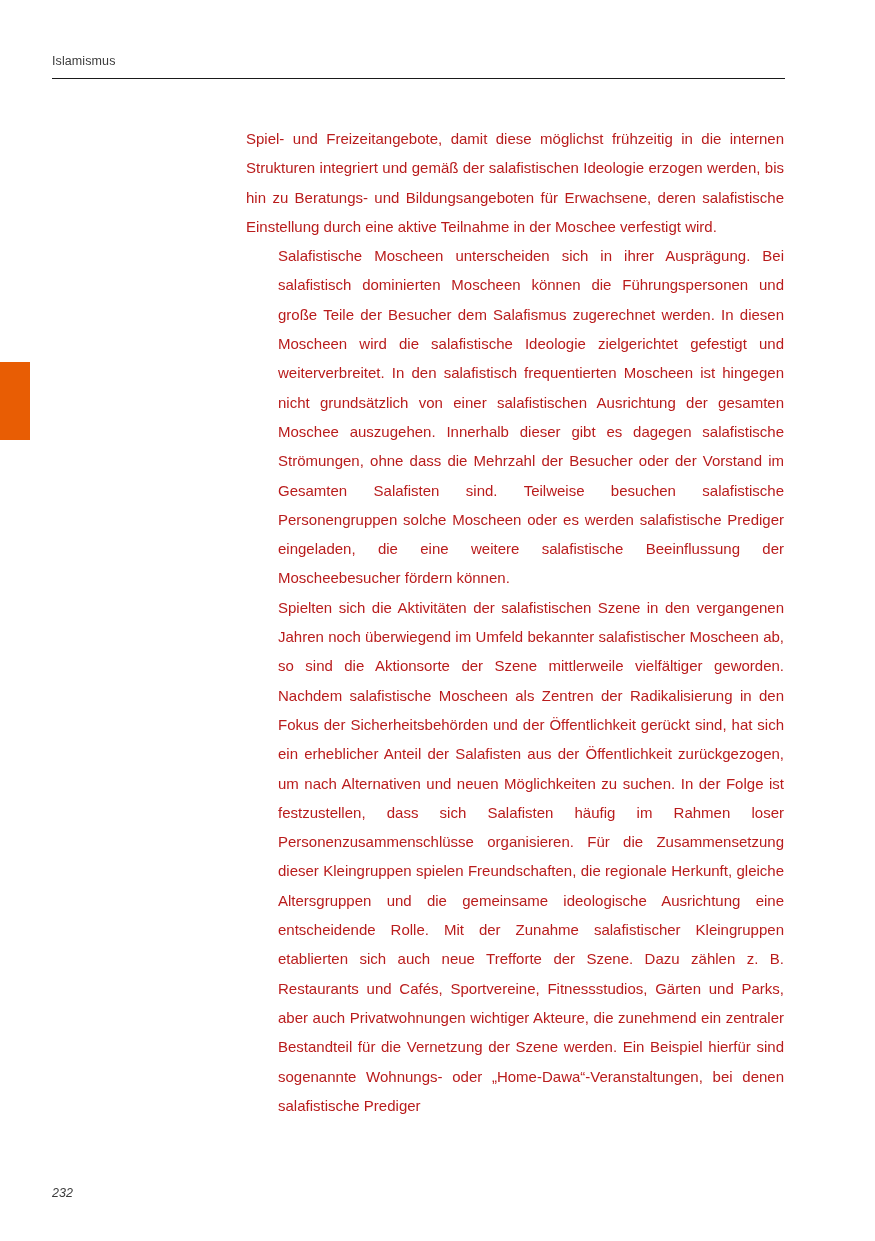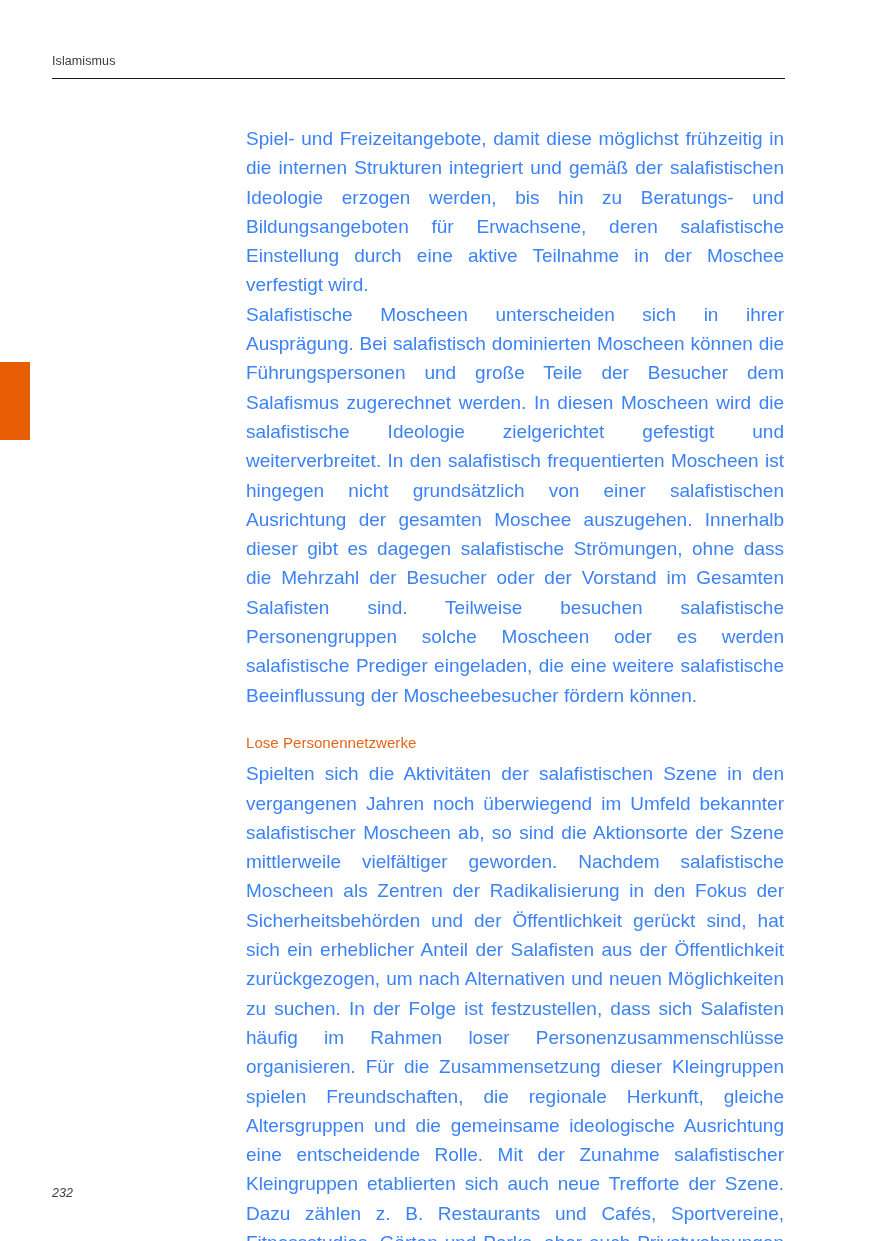--- a/index.html
+++ b/index.html
@@ -58,29 +58,30 @@
     position: absolute;
     left: 246px;
     top: 124px;
     width: 538px;
   }
 
   p.body-par {
     margin: 0;
     text-align: justify;
     text-justify: inter-word;
-    font-size: 19px;
+    font-size: 15px;
     line-height: 29.3px;
-    color: #3b82f6;
+    color: #b91c1c;
     hyphens: manual;
     font-family: "Liberation Sans", sans-serif;
   }
 
   p.body-par + p.body-par {
     margin-top: 0;
+    margin-left: 32px;
   }
 
   .section-heading {
     margin: 0;
     padding-top: 18px;
     padding-bottom: 2px;
     font-size: 15.1px;
     line-height: 29.3px;
     font-weight: normal;
     color: #e2661a;
@@ -108,21 +109,20 @@
   <div class="header-rule"></div>
 
   <div class="side-tab"></div>
 
   <div class="content">
 
     <p class="body-par">Spiel- und Freizeitangebote, damit diese möglichst frühzeitig in die internen Strukturen integriert und gemäß der salafistischen Ideologie erzogen werden, bis hin zu Beratungs- und Bildungsangeboten für Erwachsene, deren salafistische Einstellung durch eine aktive Teilnahme in der Moschee verfestigt wird.</p>
 
     <p class="body-par">Salafistische Moscheen unterscheiden sich in ihrer Ausprägung. Bei salafistisch dominierten Moscheen können die Führungspersonen und große Teile der Besucher dem Salafismus zugerechnet werden. In diesen Moscheen wird die salafistische Ideologie zielgerichtet gefestigt und weiterverbreitet. In den salafistisch frequentierten Moscheen ist hingegen nicht grundsätzlich von einer salafistischen Ausrichtung der gesamten Moschee auszugehen. Innerhalb dieser gibt es dagegen salafistische Strömungen, ohne dass die Mehrzahl der Besucher oder der Vorstand im Gesamten Salafisten sind. Teilweise besuchen salafistische Personengruppen solche Moscheen oder es werden salafistische Prediger eingeladen, die eine weitere salafistische Beeinflussung der Moscheebesucher fördern können.</p>
 
-    <h2 class="section-heading">Lose Personennetzwerke</h2>
 
     <p class="body-par">Spielten sich die Aktivitäten der salafistischen Szene in den vergangenen Jahren noch überwiegend im Umfeld bekannter salafistischer Moscheen ab, so sind die Aktionsorte der Szene mittlerweile vielfältiger geworden. Nachdem salafistische Moscheen als Zentren der Radikalisierung in den Fokus der Sicherheitsbehörden und der Öffentlichkeit gerückt sind, hat sich ein erheblicher Anteil der Salafisten aus der Öffentlichkeit zurückgezogen, um nach Alternativen und neuen Möglichkeiten zu suchen. In der Folge ist festzustellen, dass sich Salafisten häufig im Rahmen loser Personenzusammenschlüsse organisieren. Für die Zusammensetzung dieser Kleingruppen spielen Freundschaften, die regionale Herkunft, gleiche Altersgruppen und die gemeinsame ideologische Ausrichtung eine entscheidende Rolle. Mit der Zunahme salafistischer Kleingruppen etablierten sich auch neue Trefforte der Szene. Dazu zählen z. B. Restaurants und Cafés, Sportvereine, Fitnessstudios, Gärten und Parks, aber auch Privatwohnungen wichtiger Akteure, die zunehmend ein zentraler Bestandteil für die Vernetzung der Szene werden. Ein Beispiel hierfür sind sogenannte Wohnungs- oder „Home-Dawa“-Veranstaltungen, bei denen salafistische Prediger</p>
 
   </div>
 
   <div class="folio">232</div>
 
 </div>
 
 </body></html>

